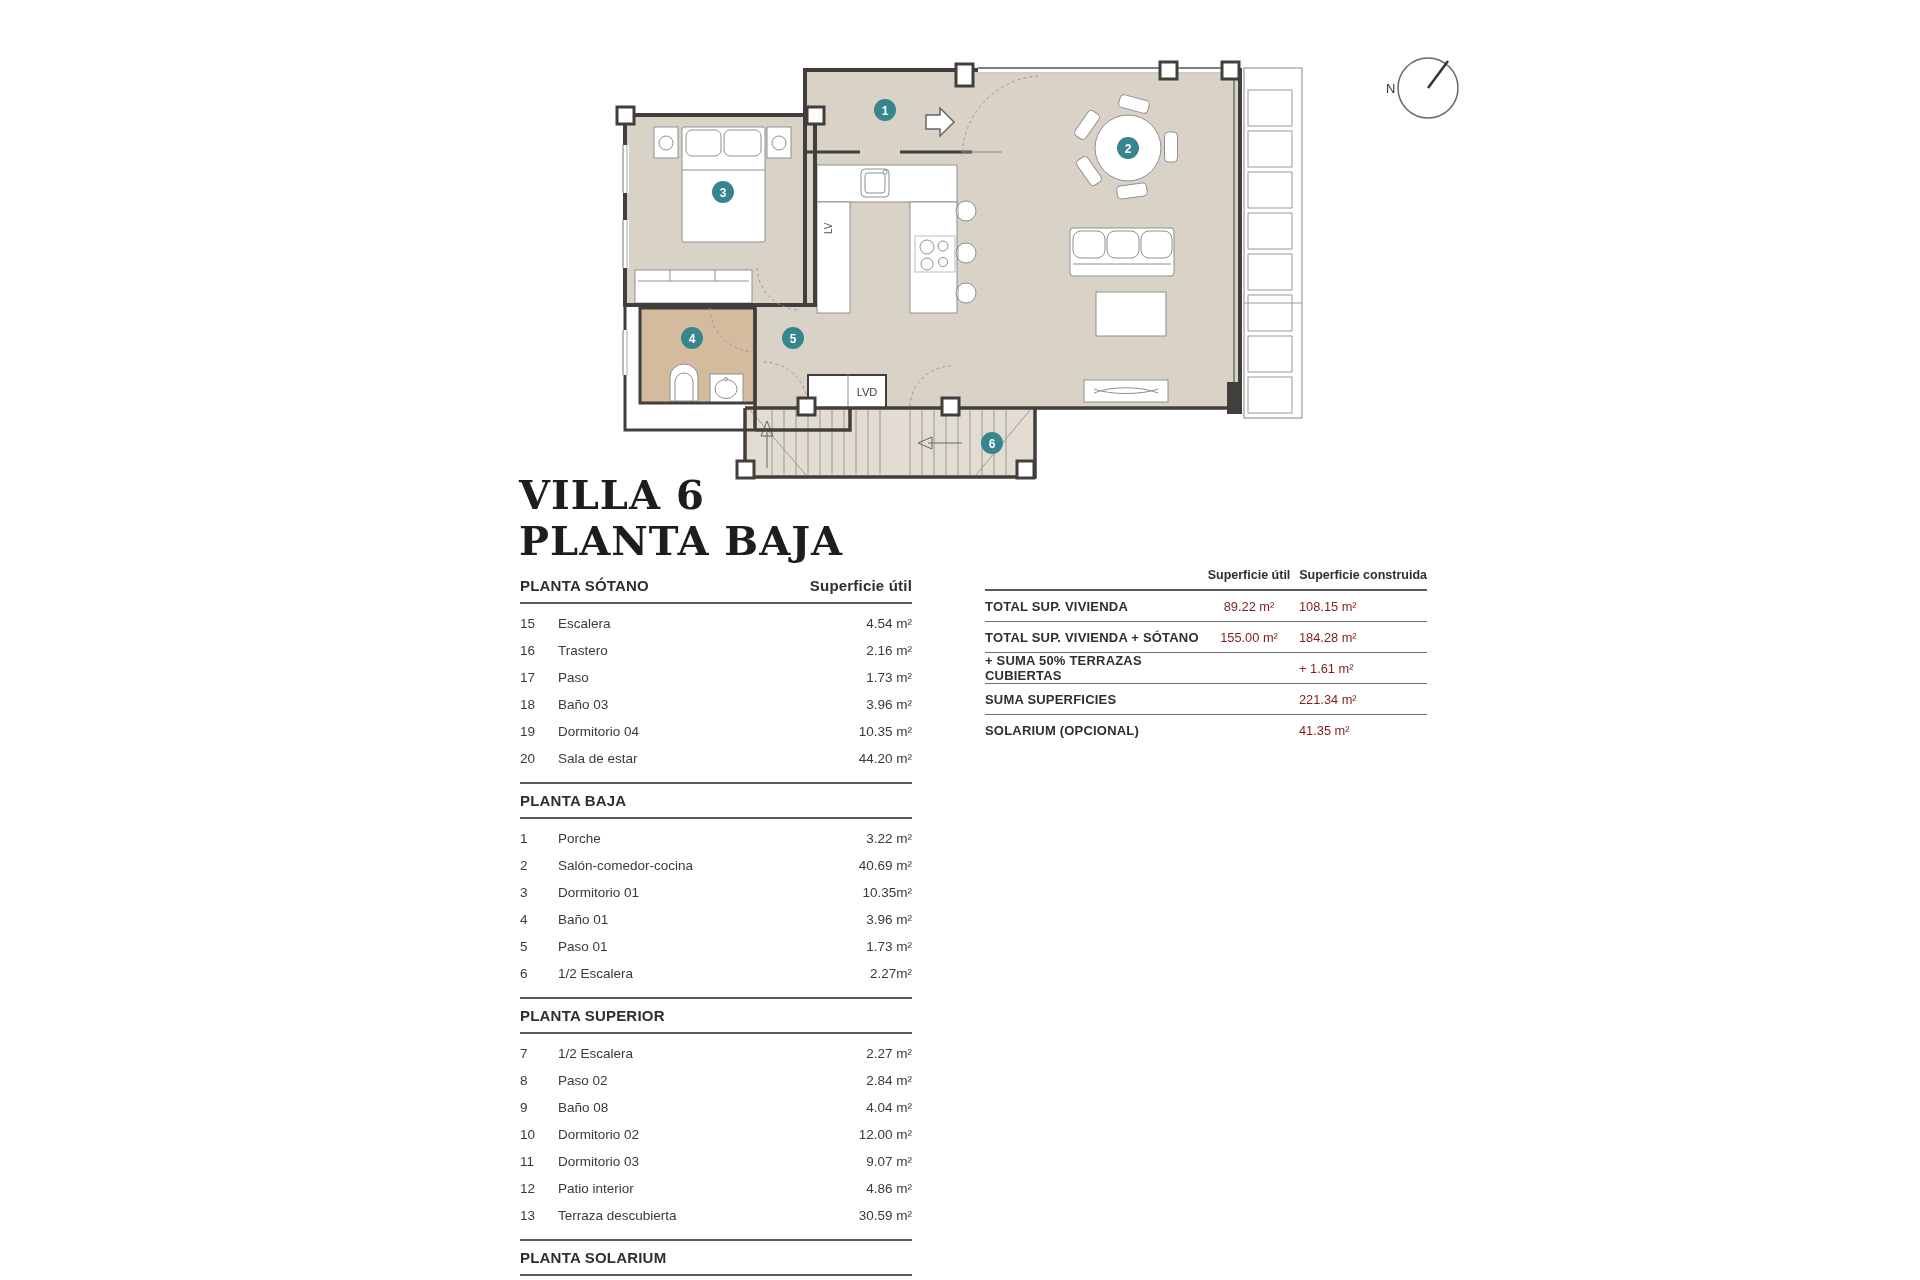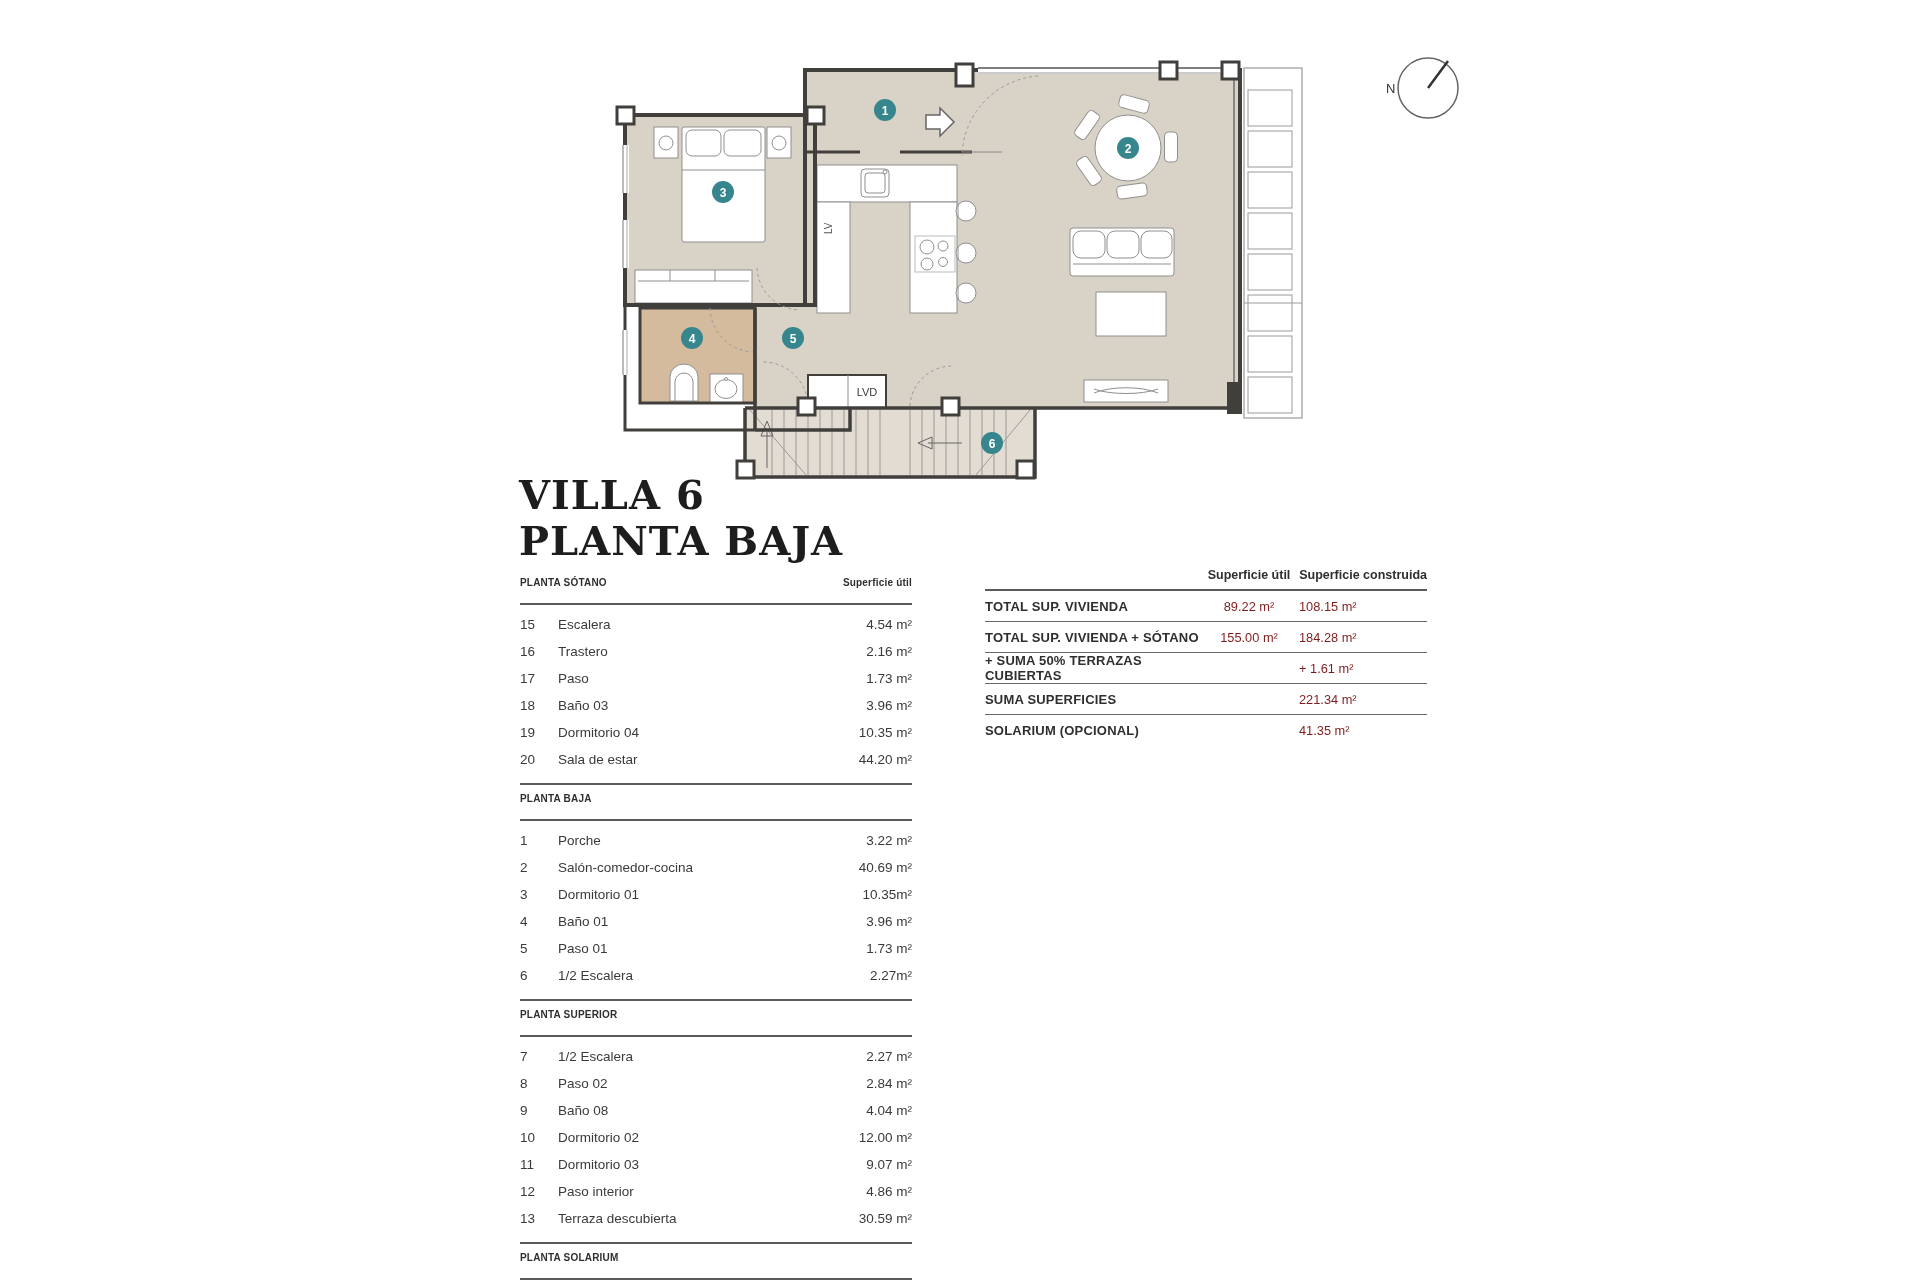--- a/index.html
+++ b/index.html
@@ -11,22 +11,22 @@
   .title{
     position:absolute;left:519px;top:472px;
     font-family:"DejaVu Serif","Liberation Serif",serif;
     font-weight:700;font-size:40px;line-height:46px;color:#1d1d1d;letter-spacing:1px;
   }
   
   .ltable{position:absolute;left:520px;top:577px;width:392px}
   .lsec + .lsec{border-top:2px solid #5a5a5a;margin-top:2px}
   .lsec-head{
     display:flex;justify-content:space-between;align-items:flex-end;
-    padding:8px 0 15px;border-bottom:2px solid #5a5a5a;
-    font-weight:700;font-size:10px;letter-spacing:.2px;color:#2f2f2f;
+    padding:8px 0 8px;border-bottom:2px solid #5a5a5a;
+    font-weight:700;font-size:15px;letter-spacing:.2px;color:#2f2f2f;
   }
   .lsec:first-child .lsec-head{padding-top:0}
   .lsec-rows{padding:6px 0 8px}
   .lrow{display:flex;align-items:center;height:27px;font-size:13.5px;color:#3a3a3a}
   .lnum{width:38px}
   .lname{flex:1}
   .lval{white-space:nowrap}
   
   .rtable{position:absolute;left:985px;top:568px;width:442px}
   .rhead{display:flex;align-items:flex-end;font-weight:700;font-size:12.5px;color:#2f2f2f;
@@ -383,21 +383,21 @@
             <span class="lname">Dormitorio 02</span>
             <span class="lval">12.00 m²</span>
           </div>
           <div class="lrow">
             <span class="lnum">11</span>
             <span class="lname">Dormitorio 03</span>
             <span class="lval">9.07 m²</span>
           </div>
           <div class="lrow">
             <span class="lnum">12</span>
-            <span class="lname">Paso interior</span>
+            <span class="lname">Patio interior</span>
             <span class="lval">4.86 m²</span>
           </div>
           <div class="lrow">
             <span class="lnum">13</span>
             <span class="lname">Terraza descubierta</span>
             <span class="lval">30.59 m²</span>
           </div>
         </div>
       </div>
       <div class="lsec">

